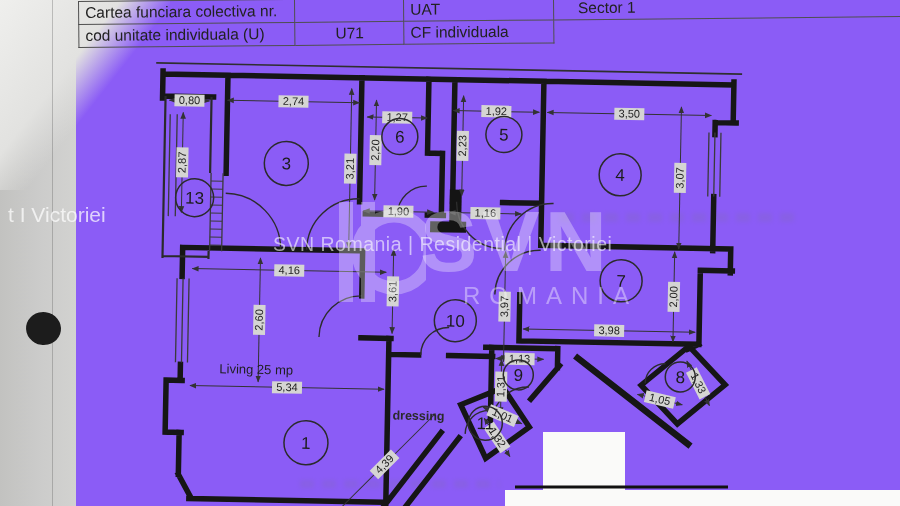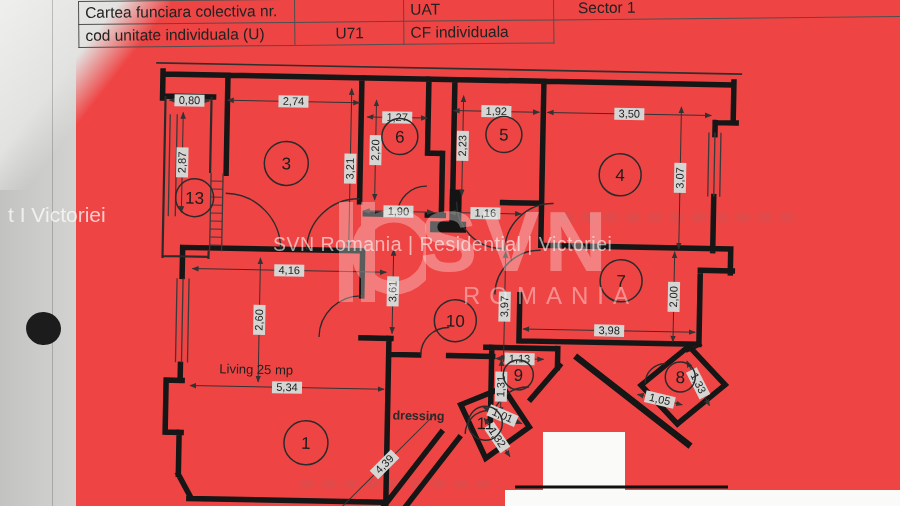--- a/index.html
+++ b/index.html
@@ -1,17 +1,17 @@
 <!DOCTYPE html>
 <html><head>
 <meta charset="utf-8">
 <style>
   html,body{margin:0;padding:0;background:#9a9a98;}
   .stage{position:relative;width:900px;height:506px;overflow:hidden;
-         background:#ef4444;font-family:"Liberation Sans",sans-serif;}
+         background:#8b5cf6;font-family:"Liberation Sans",sans-serif;}
   
   .left-strip{position:absolute;left:0;top:0;width:76px;height:506px;
               background:linear-gradient(90deg,#c2c2c0 0%,#cccccb 55%,#d2d2d0 100%);}
   .fold{position:absolute;left:0;top:0;width:170px;height:190px;
         background:linear-gradient(128deg,#efefed 0%,#e2e2e0 38%,rgba(226,226,224,0) 55%);}
   .crease{position:absolute;left:52px;top:0;width:1px;height:506px;background:rgba(80,80,80,.30);}
   .hole{position:absolute;left:26px;top:312px;width:35px;height:33px;border-radius:50%;
         background:#1c1c1c;transform:rotate(8deg);}
   .bleed{position:absolute;opacity:.13;filter:blur(2px);background:
          repeating-linear-gradient(90deg,#777 0 14px,transparent 14px 22px);}

